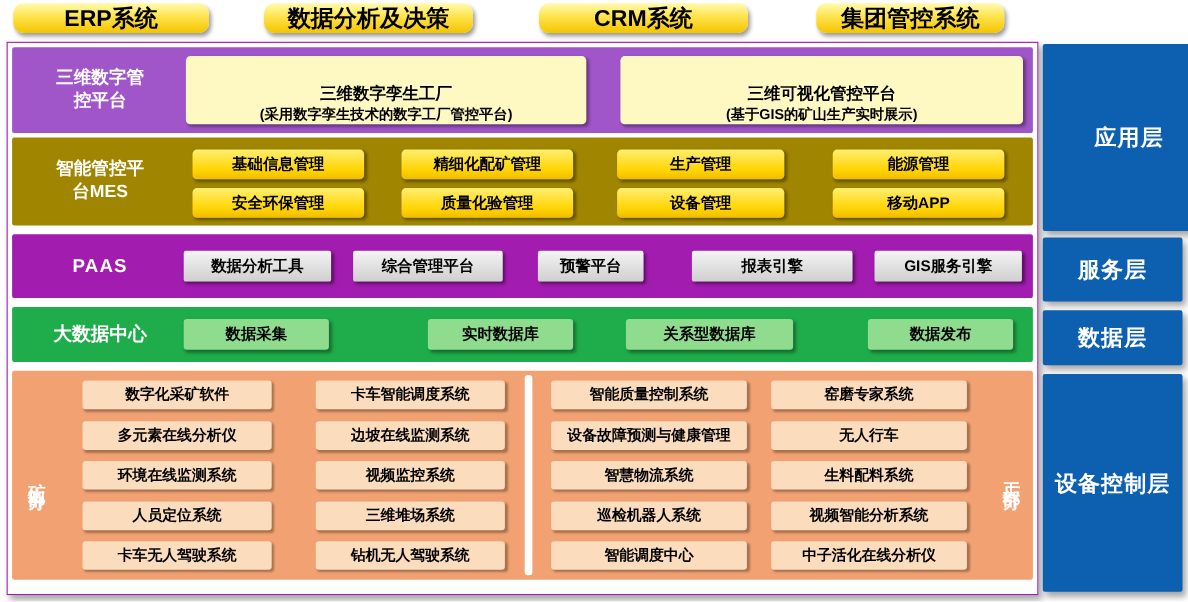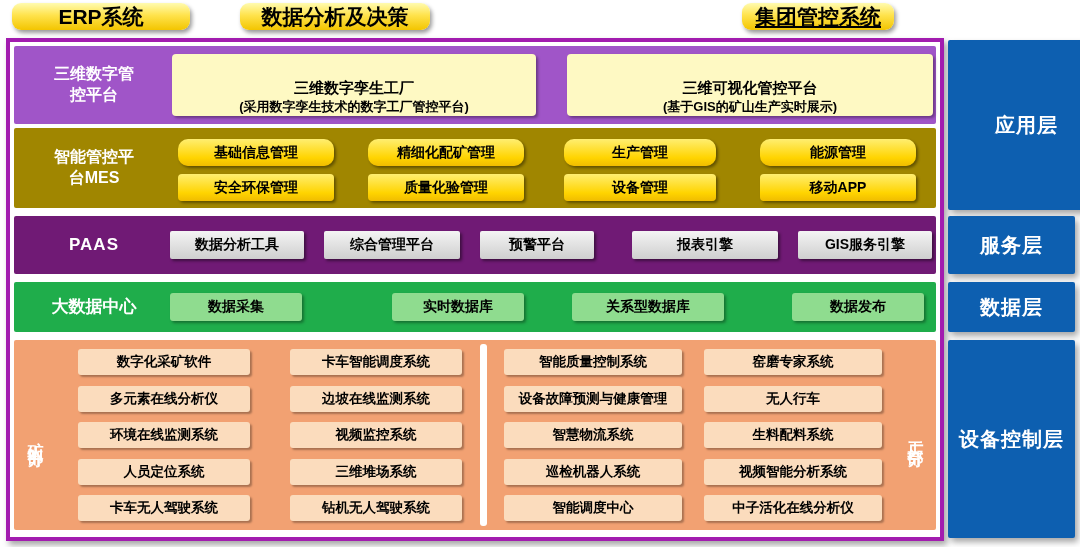--- a/index.html
+++ b/index.html
@@ -8,26 +8,26 @@
     font-family:"Liberation Sans",sans-serif;color:#000;
   }
   
   .top-btn{
     position:absolute;top:3px;height:27px;border-radius:9px;
     background:linear-gradient(180deg,#FFFBB0 0%,#FFE34D 45%,#F3C500 100%);
     display:flex;align-items:center;justify-content:center;
     font-weight:bold;font-size:21px;box-shadow:2px 3px 4px rgba(0,0,0,.40);
   }
   .tb0{left:12px;width:178px;} .tb1{left:240px;width:190px;}
-  .tb2{left:490px;width:190px;} .tb3{left:742px;width:152px;text-decoration:underline;}
+  .tb2{left:490px;width:190px;} .tb3{left:742px;width:171px;}
 
   
   .main{
     position:absolute;left:6px;top:38px;width:938px;height:503px;
-    border:4px solid #a21caf;background:#fff;box-sizing:border-box;
+    border:1px solid #a21caf;background:#fff;box-sizing:border-box;
     box-shadow:3px 4px 6px rgba(0,0,0,.35);
   }
   .band{position:absolute;left:4px;right:4px;border-radius:2px;}
   .band-label{
     position:absolute;left:4px;top:0;bottom:0;width:152px;
     display:flex;align-items:center;justify-content:center;text-align:center;
     color:#fff;font-weight:bold;font-size:16px;line-height:1.3;white-space:pre-line;
   }
   
   .purple{top:4px;height:78px;background:#A055C8;}
@@ -41,34 +41,34 @@
   .pb0{left:158px;width:364px;} .pb1{left:553px;width:366px;}
 
   
   .olive{top:86px;height:80px;background:#A08600;}
   .mes-btn{
     position:absolute;height:27px;border-radius:4px;
     background:linear-gradient(180deg,#FFEE70 0%,#FFD400 70%,#F0BC00 100%);
     display:flex;align-items:center;justify-content:center;
     font-weight:bold;font-size:14px;box-shadow:2px 2px 3px rgba(0,0,0,.40);
   }
-  .mr0{top:11px;border-radius:10px;} .mr1{top:46px;}
+  .mr0{top:11px;} .mr1{top:46px;}
   .mc0{left:164px;width:156px;} .mc1{left:354px;width:156px;}
   .mc2{left:550px;width:152px;} .mc3{left:746px;width:156px;}
 
   
-  .gray{top:174px;height:58px;background:#701a75;}
+  .gray{top:174px;height:58px;background:#a21caf;}
   .gray .band-label{font-size:17px;letter-spacing:1px;}
   .paas-btn{
     position:absolute;top:15px;height:28px;border-radius:2px;
     background:linear-gradient(180deg,#F4F4F4 0%,#CFCFCF 100%);
     display:flex;align-items:center;justify-content:center;
     font-weight:bold;font-size:14px;box-shadow:2px 2px 3px rgba(0,0,0,.45);
   }
-  .gc0{left:156px;width:134px;} .gc1{left:310px;width:136px;} .gc2{left:466px;width:114px;}
+  .gc0{left:156px;width:134px;} .gc1{left:310px;width:136px;} .gc2{left:478px;width:96px;}
   .gc3{left:618px;width:146px;} .gc4{left:784px;width:134px;}
 
   
   .green{top:240px;height:50px;background:#1FAD4B;}
   .green .band-label{font-size:17px;}
   .bd-btn{
     position:absolute;top:11px;height:28px;border-radius:3px;background:#8FDC8F;
     display:flex;align-items:center;justify-content:center;
     font-weight:bold;font-size:14px;box-shadow:2px 2px 3px rgba(0,0,0,.35);
   }
@@ -107,20 +107,21 @@
   .sl0{top:40px;height:170px;padding-left:15px;} .sl1{top:216px;height:58px;}
   .sl2{top:282px;height:50px;} .sl3{top:340px;height:198px;}
 </style>
 </head>
 <body>
 
 <div class="canvas">
 
   <div class="top-btn tb0">ERP系统</div>
   <div class="top-btn tb1">数据分析及决策</div>
+  <div class="top-btn tb2">CRM系统</div>
   <div class="top-btn tb3">集团管控系统</div>
 
   <div class="main">
 
     <div class="band purple">
       <div class="band-label">三维数字管
 控平台</div>
       <div class="pbox pb0">
         <div class="t">三维数字孪生工厂</div>
         <div class="s">(采用数字孪生技术的数字工厂管控平台)</div>

